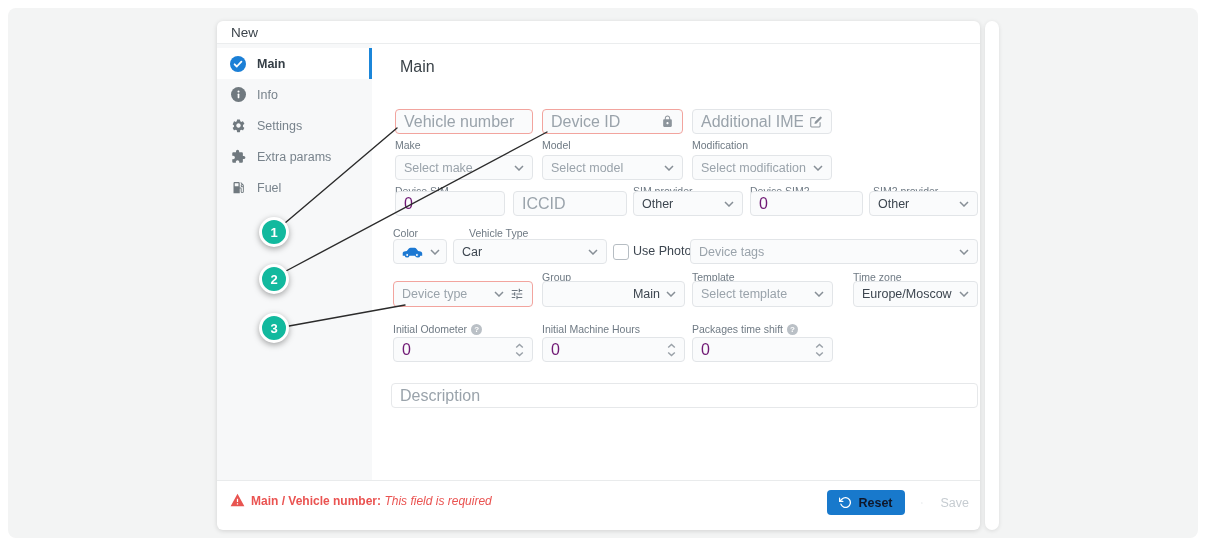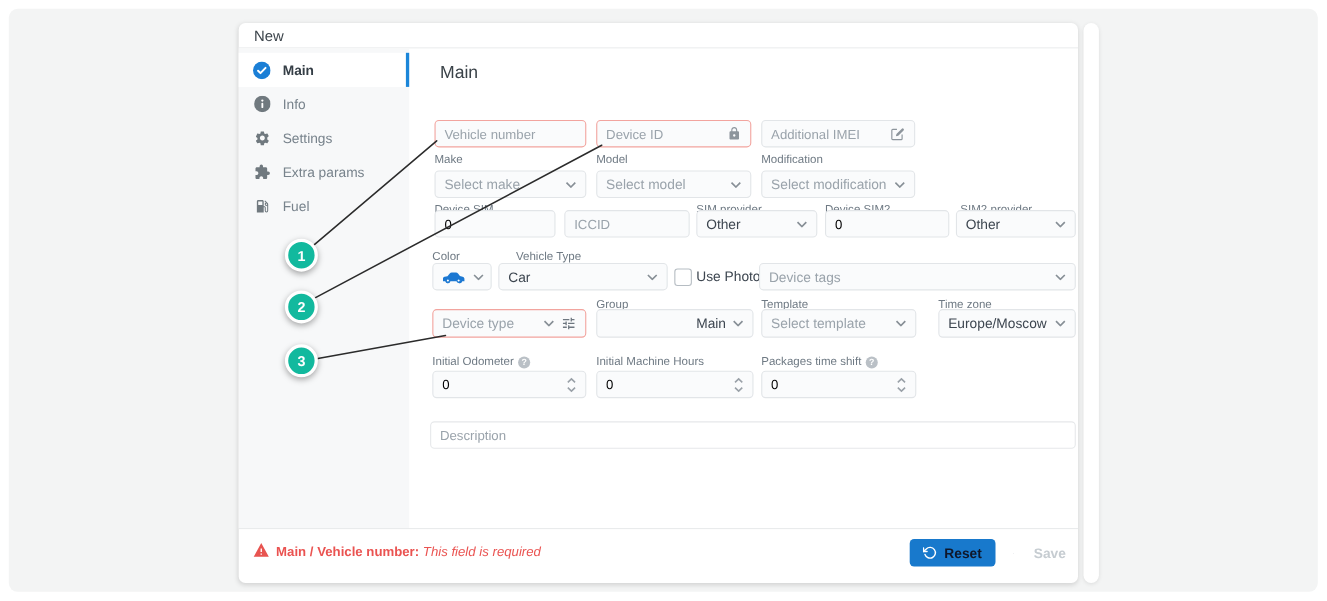--- a/index.html
+++ b/index.html
@@ -15,40 +15,40 @@
   .side-item{position:relative;height:31px;display:flex;align-items:center;font-size:12.5px;color:#78838c;font-weight:500;cursor:pointer;}
   .side-item .ic{position:absolute;left:13px;width:16px;height:16px;display:flex;align-items:center;justify-content:center;}
   .side-item .tx{position:absolute;left:40px;}
   .side-item.active{background:#fff;color:#353e46;font-weight:700;}
   .side-item.active .bar{position:absolute;right:0;top:0;bottom:0;width:3px;background:#1b86d9;}
   .content-title{position:absolute;left:183px;top:37px;font-size:16px;font-weight:500;color:#3a4248;}
   .lbl{position:absolute;font-size:10.5px;color:#6f7a84;white-space:nowrap;display:flex;align-items:center;gap:4px;}
   .field{position:absolute;box-sizing:border-box;height:25px;border:1px solid #e2e5e8;border-radius:4px;background:#fafbfc;
          display:flex;align-items:center;padding:0 8px;gap:6px;}
   .field.red{border:1.5px solid #f2a49e;}
-  .field input{border:none;outline:none;background:transparent;width:100%;font-size:12px;color:#000000;
+  .field input{border:none;outline:none;background:transparent;width:100%;font-size:16px;color:#701a75;
          font-family:"Liberation Sans",sans-serif;padding:0;}
   .field input::placeholder{color:#9aa3ab;opacity:1;}
   .field .val{flex:1;font-size:12.5px;color:#3d4650;white-space:nowrap;overflow:hidden;}
   .field .val.ph{color:#9aa3ab;}
   .field.right .val{text-align:right;}
   .chev{flex:none;}
   .help{width:11px;height:11px;border-radius:50%;background:#bac0c6;color:#fff;font-size:8px;font-weight:700;
         display:inline-flex;align-items:center;justify-content:center;}
   .cb{position:absolute;width:14px;height:14px;border:1px solid #b6bdc3;border-radius:3px;background:#fff;cursor:pointer;}
   .cb-label{position:absolute;font-size:12.5px;color:#3d4650;}
   .footer{position:absolute;left:0;right:0;top:459px;height:50px;border-top:1px solid #e9ebec;}
   .err-text{position:absolute;left:34px;top:13px;font-size:12px;color:#ea5351;}
   .err-text .b{font-weight:700;}
   .err-text .i{font-style:italic;}
   .btn-reset{position:absolute;left:610px;top:9px;width:78px;height:25px;background:#1879cc;border:none;border-radius:4px;
         color:#0f172a;font-size:12.5px;font-weight:700;display:flex;align-items:center;justify-content:center;gap:6px;cursor:pointer;
         font-family:"Liberation Sans",sans-serif;}
   .btn-save{position:absolute;left:698px;top:11px;width:60px;height:22px;background:transparent;border:none;
-        color:#c6ccd1;font-size:12.5px;font-weight:700;display:flex;align-items:center;gap:18px;
+        color:#c6ccd1;font-size:12.5px;font-weight:400;display:flex;align-items:center;gap:18px;
         font-family:"Liberation Sans",sans-serif;}
   .connectors{position:absolute;left:0;top:0;z-index:5;pointer-events:none;}
   .callout{position:absolute;width:30px;height:30px;box-sizing:border-box;border:3px solid #fff;border-radius:50%;
         background:#12b99e;color:#fff;font-size:13px;font-weight:700;display:flex;align-items:center;justify-content:center;
         box-shadow:0 2px 6px rgba(0,0,0,.35);z-index:6;}
 </style>
 </head>
 <body>
 
 <div class="screen">

